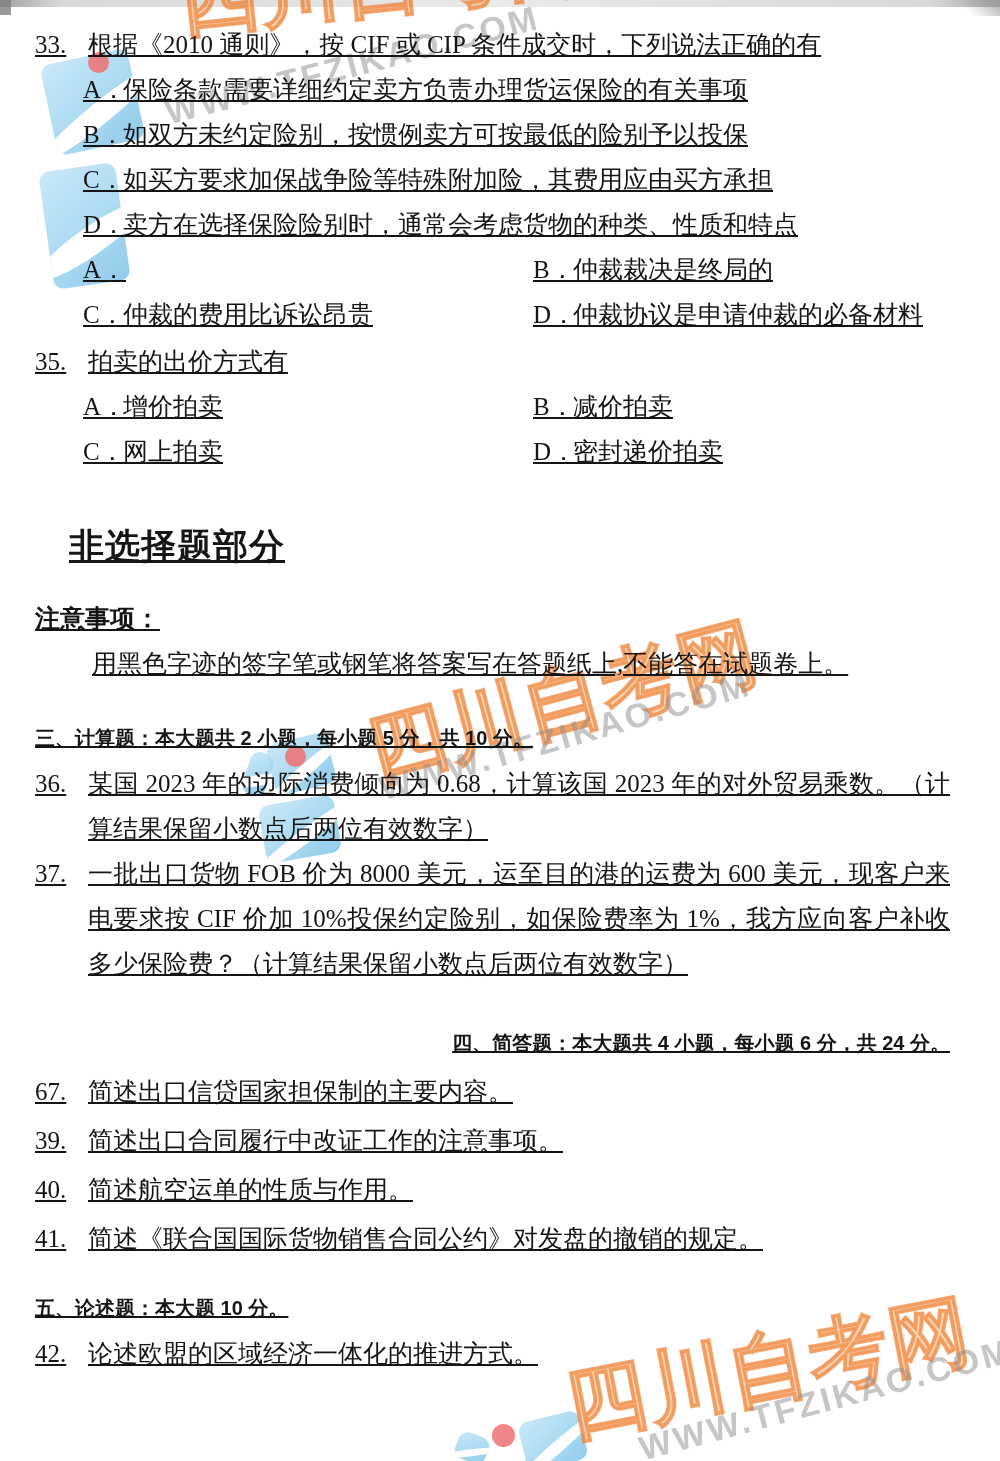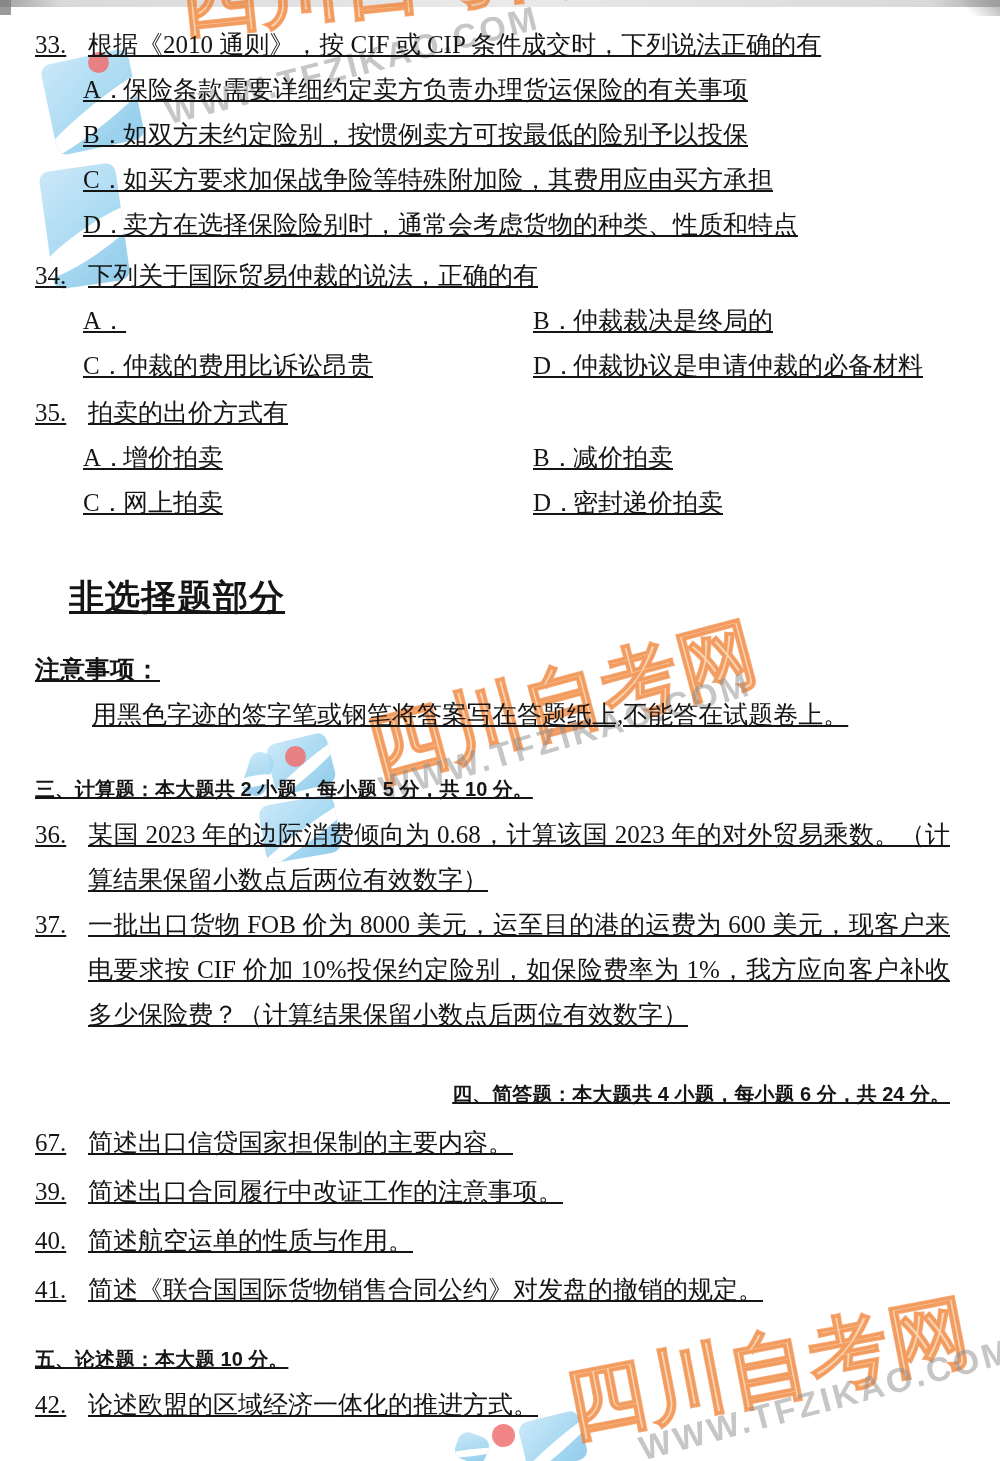--- a/index.html
+++ b/index.html
@@ -121,24 +121,20 @@
       <div class="opt">
         <span class="olabel">C．</span>
         <span>如买方要求加保战争险等特殊附加险，其费用应由买方承担</span>
       </div>
       <div class="opt">
         <span class="olabel">D．</span>
         <span>卖方在选择保险险别时，通常会考虑货物的种类、性质和特点</span>
       </div>
     </div>
 
-    <div class="q mt6">
-      <span class="qnum">34.</span>
-      <div class="qtext">下列关于国际贸易仲裁的说法，正确的有</div>
-    </div>
     <div class="opts-grid">
       <div class="opt">
         <span class="olabel">A．</span>
       </div>
       <div class="opt">
         <span class="olabel">B．</span>
         <span>仲裁裁决是终局的</span>
       </div>
       <div class="opt">
         <span class="olabel">C．</span>

